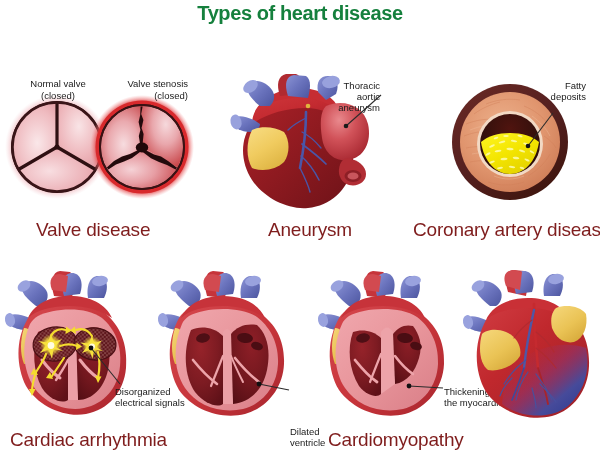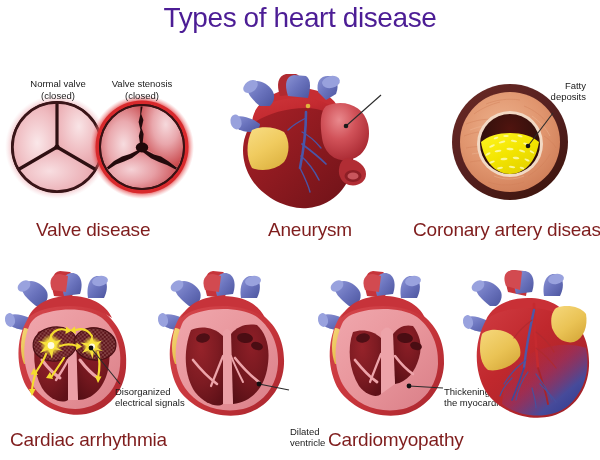--- a/index.html
+++ b/index.html
@@ -12,24 +12,24 @@
     overflow: hidden;
     font-family: "Liberation Sans", sans-serif;
     color: #1a1a1a;
   }
   #stage { position: absolute; inset: 0; }
 
   .title {
     position: absolute;
     top: 2px; left: 0; width: 600px;
     text-align: center;
-    font-size: 28px;
-    font-weight: normal;
+    font-size: 20px;
+    font-weight: bold;
     letter-spacing: -0.4px;
-    color: #4c1d95;
+    color: #15803d;
   }
 
   .caption {
     position: absolute;
     font-size: 19px;
     color: #7f1d1d;
     white-space: nowrap;
     letter-spacing: -0.2px;
   }
   .sublabel {
@@ -137,21 +137,21 @@
         <path d="M141.6,78.4 L130,84 L122,86.6 L114,91 L106.8,97.6 L108.3,99.4 L116,94.6 L124,91.6 L132,88 L141,81.2 Z" fill="#230a0c"></path>
         <ellipse cx="142" cy="77.5" rx="6.2" ry="5" fill="#200809"></ellipse>
         <circle cx="142" cy="77" r="42" fill="none" stroke="#3a1214" stroke-width="2"></circle>
       </g>
     </svg>
 
     <div class="sublabel" style="left:12px; top:8px; width:92px;">
       <span>Normal valve</span><br>
       <span>(closed)</span>
     </div>
-    <div class="sublabel" style="left:96px; top:8px; width:92px;">
+    <div class="sublabel" style="left:96px; top:8px; width:92px;text-align:right;">
       <span>Valve stenosis</span><br>
       <span>(closed)</span>
     </div>
   </div>
   <div class="caption" style="left:36px; top:219px;">Valve disease</div>
 
   <div class="panel" style="left:222px; top:72px; width:175px; height:145px;">
     <svg width="175" height="145" viewBox="0 0 175 145">
       <defs>
         <linearGradient id="anVentr" x1="0%" y1="10%" x2="100%" y2="100%">
@@ -218,20 +218,25 @@
       <path d="M80,60 C88,64 94,70 99,76" stroke="#4a56a8" stroke-width="1.3" fill="none" stroke-linecap="round"></path>
       <path d="M78,96 C82,104 86,112 88,120" stroke="#4a56a8" stroke-width="1.4" fill="none" stroke-linecap="round"></path>
       <path d="M84,46 C76,50 70,54 66,58" stroke="#4a56a8" stroke-width="1.3" fill="none" stroke-linecap="round"></path>
       <circle cx="86" cy="34" r="2.3" fill="#e0b43c"></circle>
 
       <g>
         <line x1="124" y1="54" x2="159" y2="23" stroke="#2b2b2b" stroke-width="1.1"></line>
         <circle cx="124" cy="54" r="2.3" fill="#1a1a1a"></circle>
       </g>
     </svg>
+  </div>
+  <div class="annot right" style="left:300px; top:80px; width:80px;">
+    <span>Thoracic</span><br>
+    <span>aortic</span><br>
+    <span>aneurysm</span>
   </div>
   <div class="caption" style="left:268px; top:219px;">Aneurysm</div>
 
   <div class="panel" style="left:440px; top:80px; width:145px; height:140px;">
     <svg width="145" height="140" viewBox="0 0 145 140">
       <defs>
         <radialGradient id="caWall" cx="42%" cy="36%" r="70%">
           <stop offset="0%" stop-color="#edb18c"></stop>
           <stop offset="60%" stop-color="#e0956e"></stop>
           <stop offset="100%" stop-color="#cf7d57"></stop>

